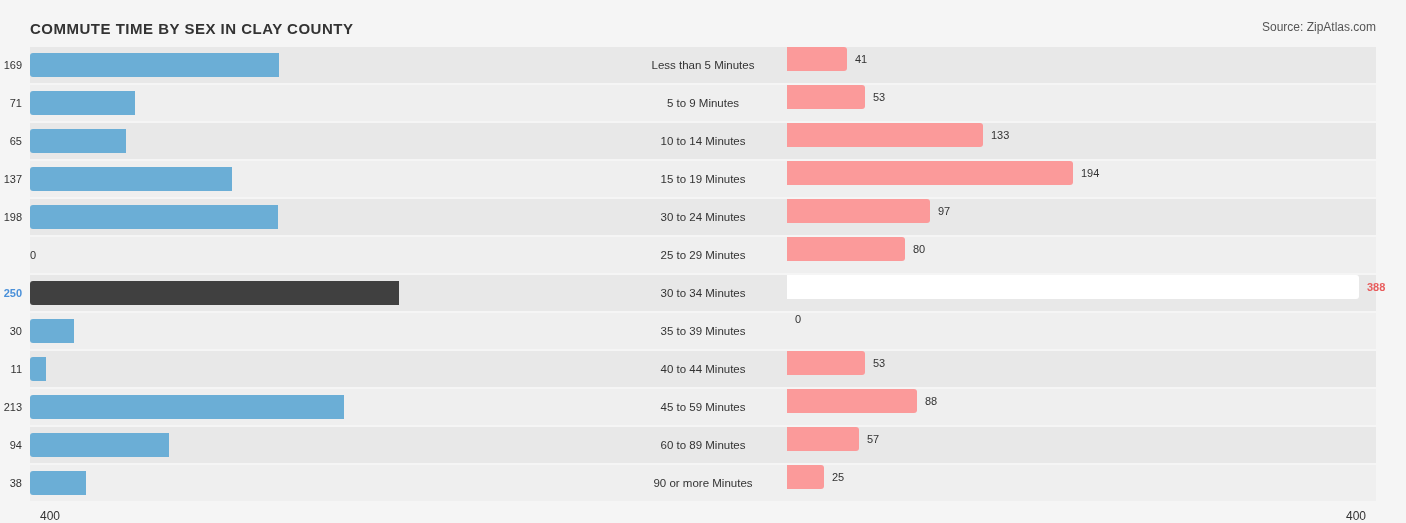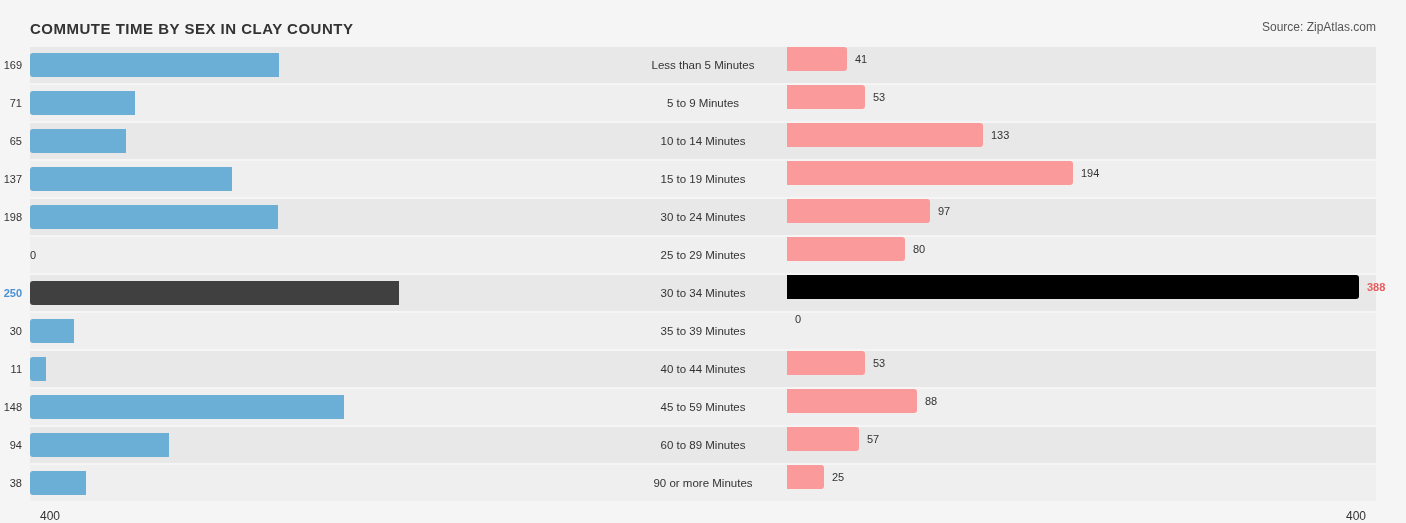--- a/index.html
+++ b/index.html
@@ -86,21 +86,21 @@
     .bar-female {
       background: #fb9a9a;
       height: 24px;
       border-radius: 0 3px 3px 0;
       display: flex;
       align-items: center;
       justify-content: flex-end;
       position: relative;
     }
     .bar-female.highlight {
-      background: #000000;
+      background: #ffffff;
     }
     .bar-male.highlight {
       background: #404040;
     }
     .val-left {
       font-size: 11px;
       color: #333;
       margin-right: 4px;
       white-space: nowrap;
       position: absolute;
@@ -264,21 +264,21 @@
         <div class="label-center">40 to 44 Minutes</div>
         <div class="right-section">
           <div class="bar-female" style="width: 78px;">
             <span class="val-right">53</span>
           </div>
         </div>
       </div>
       <div class="bar-row">
         <div class="left-section">
           <div class="bar-male" style="width: 314px;">
-            <span class="val-left">148</span>
+            <span class="val-left">213</span>
           </div>
         </div>
         <div class="label-center">45 to 59 Minutes</div>
         <div class="right-section">
           <div class="bar-female" style="width: 130px;">
             <span class="val-right">88</span>
           </div>
         </div>
       </div>
       <div class="bar-row">

